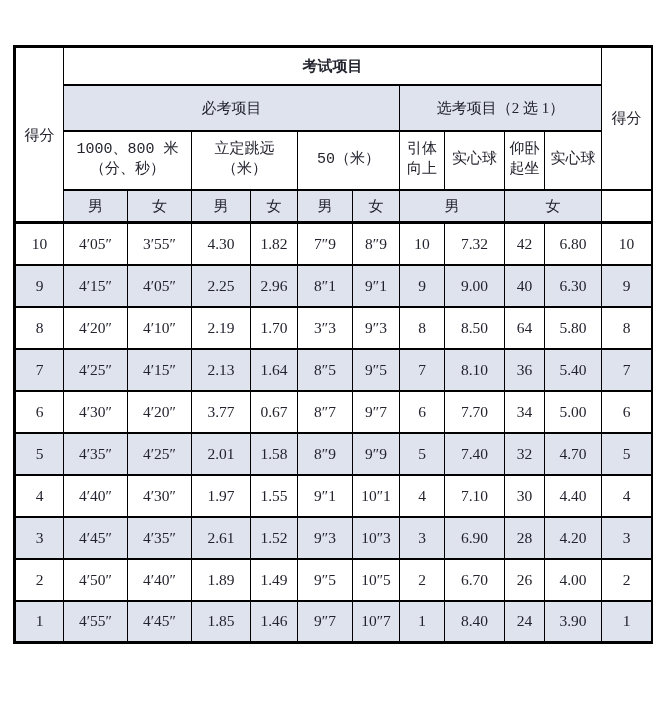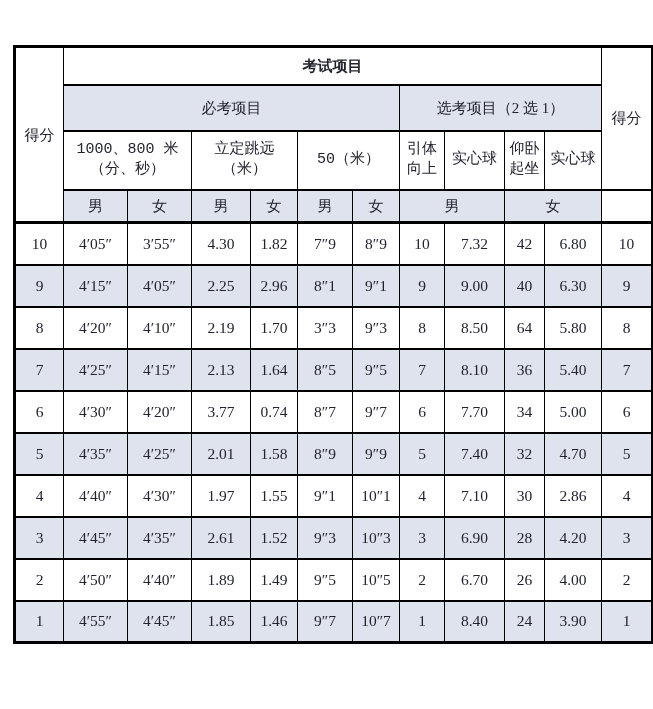--- a/index.html
+++ b/index.html
@@ -165,21 +165,21 @@
           <td>8.10</td>
           <td>36</td>
           <td>5.40</td>
           <td>7</td>
         </tr>
         <tr>
           <td>6</td>
           <td>4′30″</td>
           <td>4′20″</td>
           <td>3.77</td>
-          <td>0.74</td>
+          <td>0.67</td>
           <td>8″7</td>
           <td>9″7</td>
           <td>6</td>
           <td>7.70</td>
           <td>34</td>
           <td>5.00</td>
           <td>6</td>
         </tr>
         <tr class="shaded">
           <td>5</td>
@@ -199,21 +199,21 @@
           <td>4</td>
           <td>4′40″</td>
           <td>4′30″</td>
           <td>1.97</td>
           <td>1.55</td>
           <td>9″1</td>
           <td>10″1</td>
           <td>4</td>
           <td>7.10</td>
           <td>30</td>
-          <td>2.86</td>
+          <td>4.40</td>
           <td>4</td>
         </tr>
         <tr class="shaded">
           <td>3</td>
           <td>4′45″</td>
           <td>4′35″</td>
           <td>2.61</td>
           <td>1.52</td>
           <td>9″3</td>
           <td>10″3</td>

